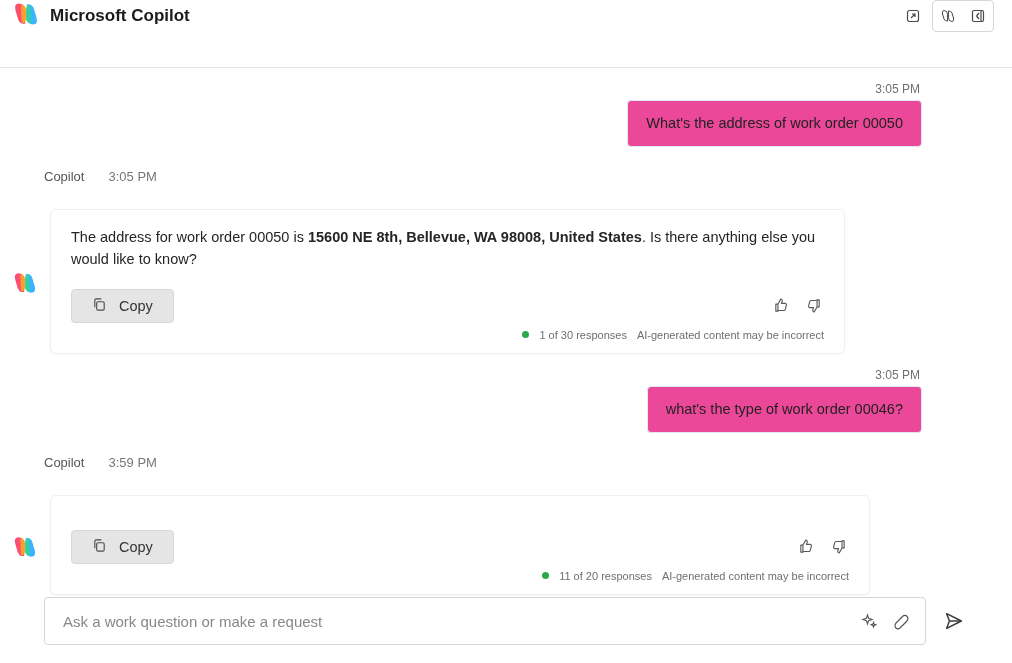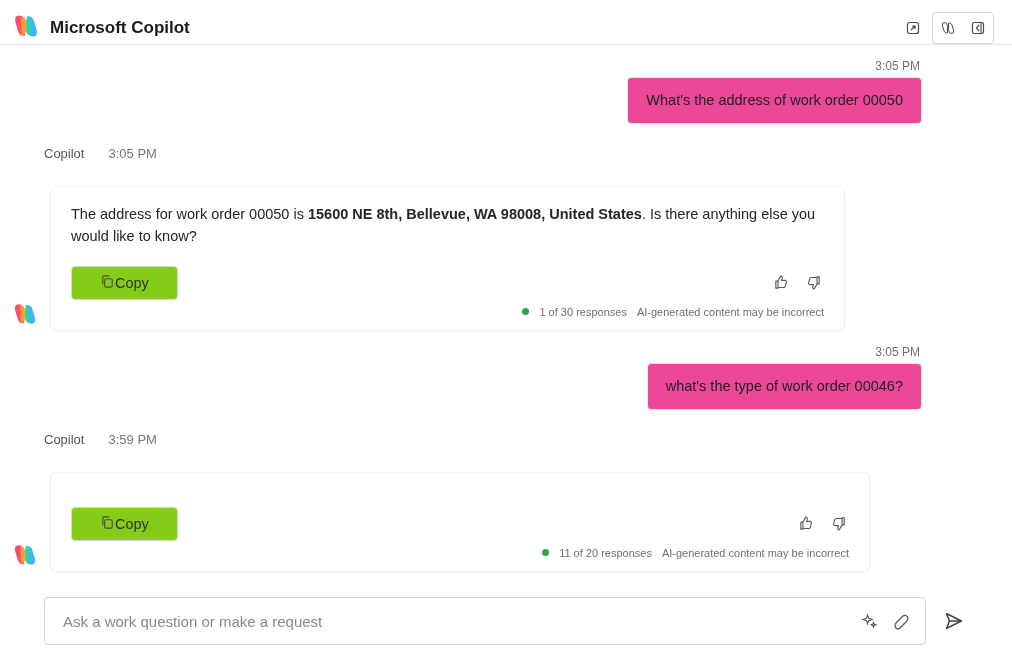--- a/index.html
+++ b/index.html
@@ -9,24 +9,24 @@
     height: 663px;
     font-family: "Segoe UI", Arial, sans-serif;
     background: #fff;
     color: #242424;
     overflow: hidden;
   }
   * { box-sizing: border-box; }
 
   
   .header {
-    height: 45px;
+    height: 68px;
     border-bottom: 1px solid #e5e5e5;
     display: flex;
-    align-items: flex-end;
+    align-items: flex-start;
     padding: 0 18px 0 12px;
   }
   .logo {
     display: flex;
     align-items: center;
     gap: 10px;
   }
   .logo-title {
     font-size: 17px;
     font-weight: 700;
@@ -95,21 +95,21 @@
     font-size: 13px;
     color: #555;
   }
   .bot-meta .time {
     font-size: 13px;
     color: #777;
   }
 
   .bot-row {
     display: flex;
-    align-items: flex-end;
+    align-items: center;
     gap: 10px;
     margin-left: -32px; 
     margin-top: 25px;
   }
   .avatar {
     width: 28px;
     flex: none;
     margin-top: 8px;
   }
 
@@ -133,28 +133,28 @@
   .card-footer {
     display: flex;
     align-items: center;
     margin-top: 18px;
     margin-bottom: 6px;
     gap: 10px;
   }
   .copy-btn {
     display: flex;
     align-items: center;
-    gap: 0;
+    gap: 12px;
     border: 1px solid #d8d8d8;
     border-radius: 4px;
-    padding: 7px 28px;
+    padding: 7px 20px;
     font-size: 14.5px;
     color: #323232;
     cursor: pointer;
-    background: #84cc16;
+    background: #e5e5e5;
   }
   .spacer { flex: 1; }
   .thumb {
     width: 22px;
     height: 22px;
     display: flex;
     align-items: center;
     justify-content: center;
     cursor: pointer;
     color: #5a5a5a;

